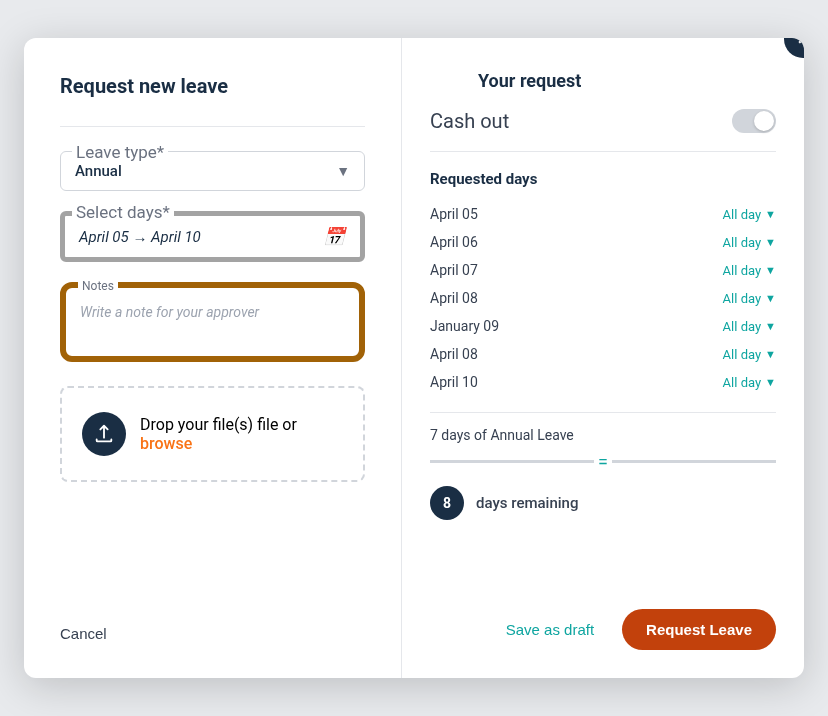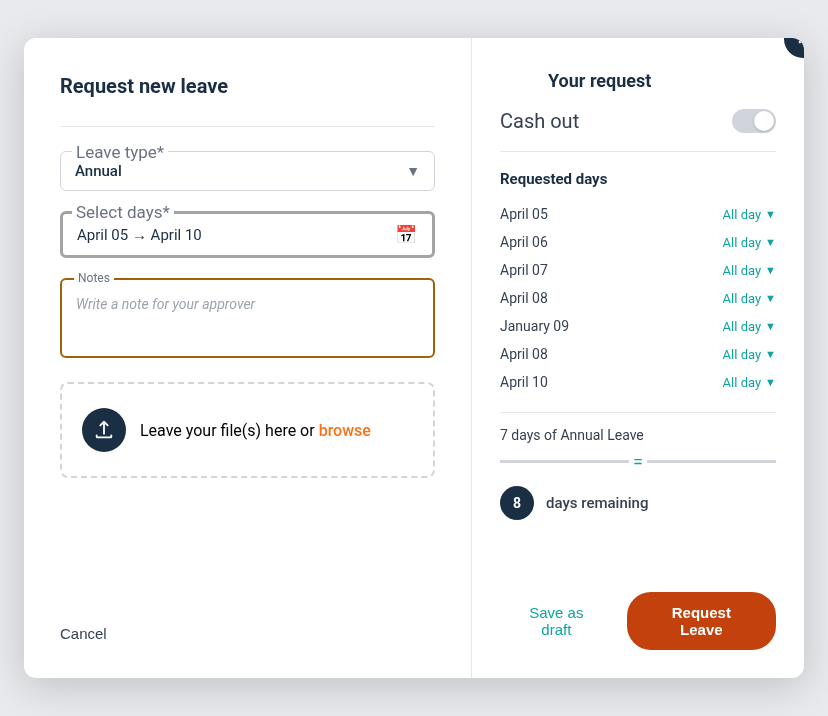--- a/index.html
+++ b/index.html
@@ -34,21 +34,21 @@
       display: flex;
       align-items: center;
       justify-content: center;
       z-index: 10;
       color: #fff;
       font-size: 18px;
       font-weight: bold;
     }
     
     .left-panel {
-      width: 448px;
+      width: 378px;
       flex-shrink: 0;
       padding: 36px 36px 28px 36px;
       border-right: 1px solid #e5e7eb;
       display: flex;
       flex-direction: column;
     }
     .panel-title {
       font-size: 20px;
       font-weight: 700;
       color: #1a2e44;
@@ -87,35 +87,36 @@
       font-weight: 500;
     }
     .chevron-down {
       color: #6b7280;
       font-size: 14px;
     }
     .date-range-field {
       display: flex;
       align-items: center;
       justify-content: space-between;
-      border: 3px solid #a3a3a3;
+      border: 5px solid #a3a3a3;
       border-radius: 6px;
       padding: 10px 14px;
+      font-style: italic;
     }
     .date-range-text {
       font-size: 15px;
       color: #1a2e44;
     }
     .calendar-icon {
       font-size: 18px;
       color: #6b7280;
     }
     .notes-field {
-      border: 2px solid #a16207;
-      border-radius: 6px;
+      border: 6px solid #a16207;
+      border-radius: 12px;
       padding: 14px;
       min-height: 80px;
       position: relative;
     }
     .notes-label {
       position: absolute;
       top: -9px;
       left: 12px;
       background: #fff;
       padding: 0 4px;
@@ -364,21 +365,21 @@
       <span class="notes-placeholder">Write a note for your approver</span>
     </div>
 
     <div class="upload-zone">
       <div class="upload-icon-wrap">
         <svg viewBox="0 0 24 24">
           <path d="M12 2a1 1 0 0 1 .707.293l4 4a1 1 0 0 1-1.414 1.414L13 5.414V16a1 1 0 0 1-2 0V5.414L8.707 7.707A1 1 0 1 1 7.293 6.293l4-4A1 1 0 0 1 12 2zM4 17a1 1 0 0 1 1 1v1h14v-1a1 1 0 0 1 2 0v1a2 2 0 0 1-2 2H5a2 2 0 0 1-2-2v-1a1 1 0 0 1 1-1z"></path>
         </svg>
       </div>
       <div>
-        <span>Leave your file(s) here or </span><span class="browse-link">browse</span>
+        <span>Drop your file(s) file or </span><span class="browse-link">browse</span>
       </div>
     </div>
 
     <div class="left-footer">
       <button class="cancel-btn">Cancel</button>
     </div>
   </div>
 
   <div class="right-panel">
     <div class="your-request-title">Your request</div>

